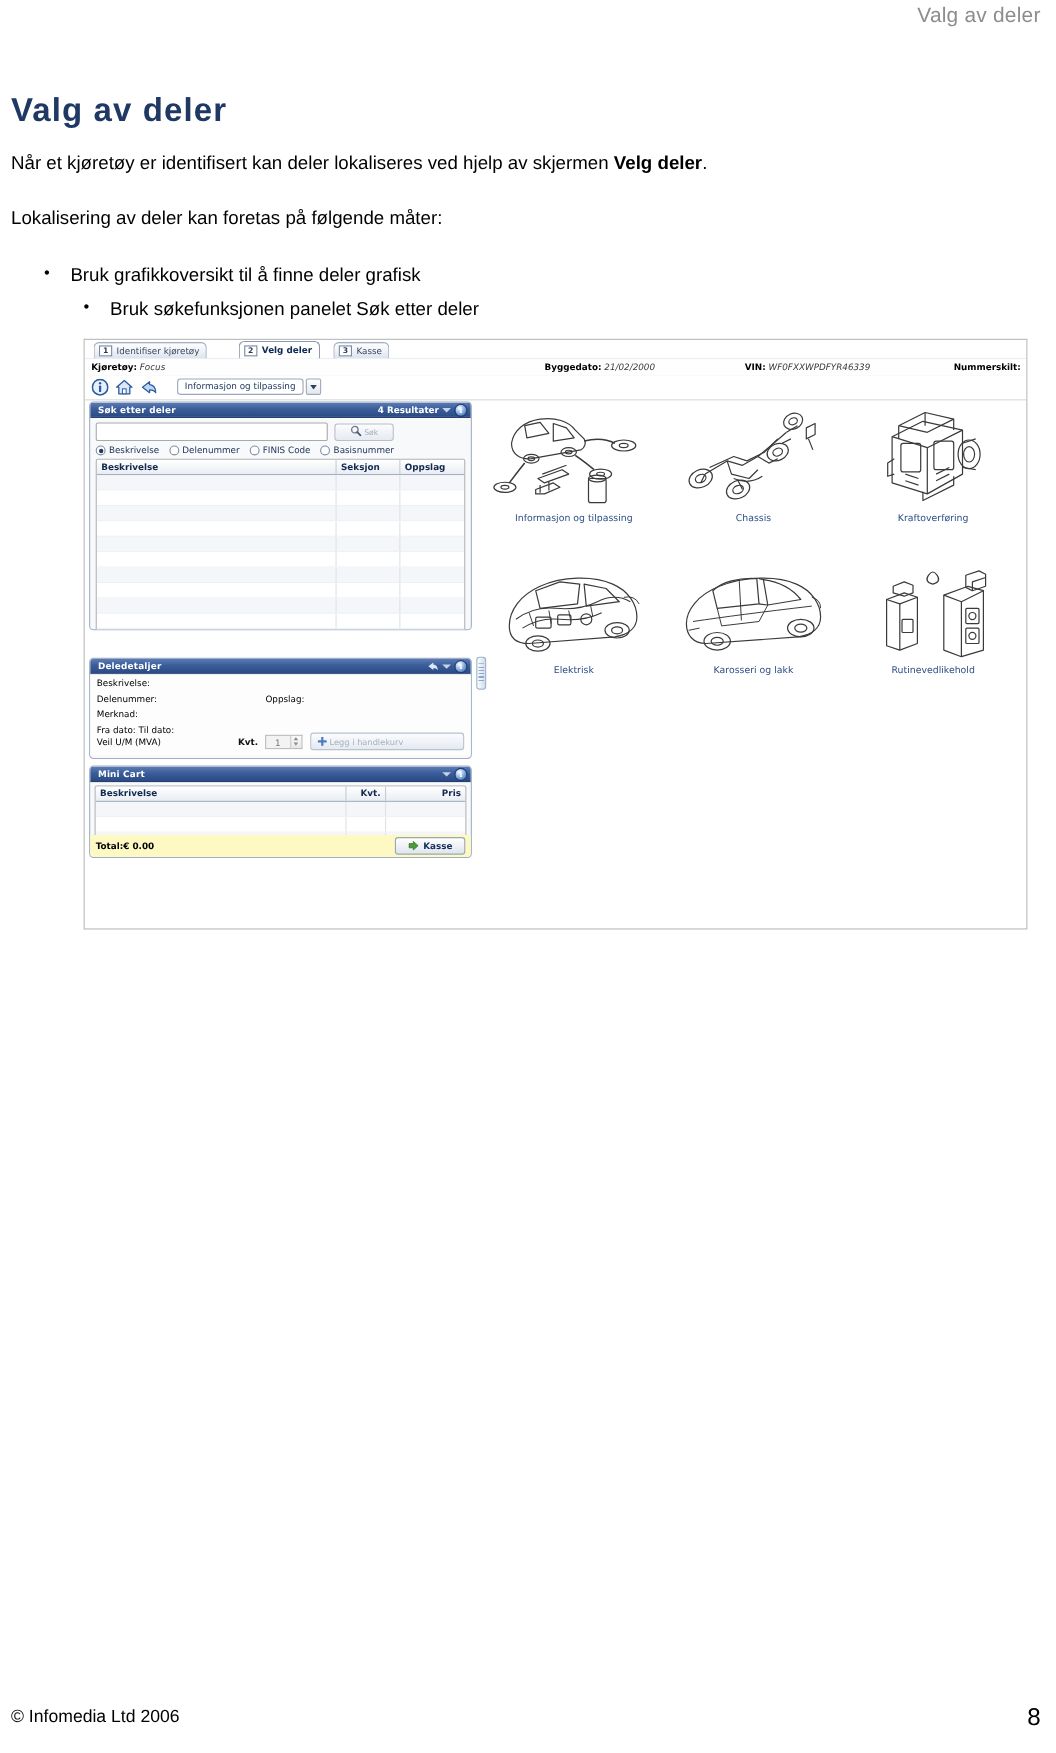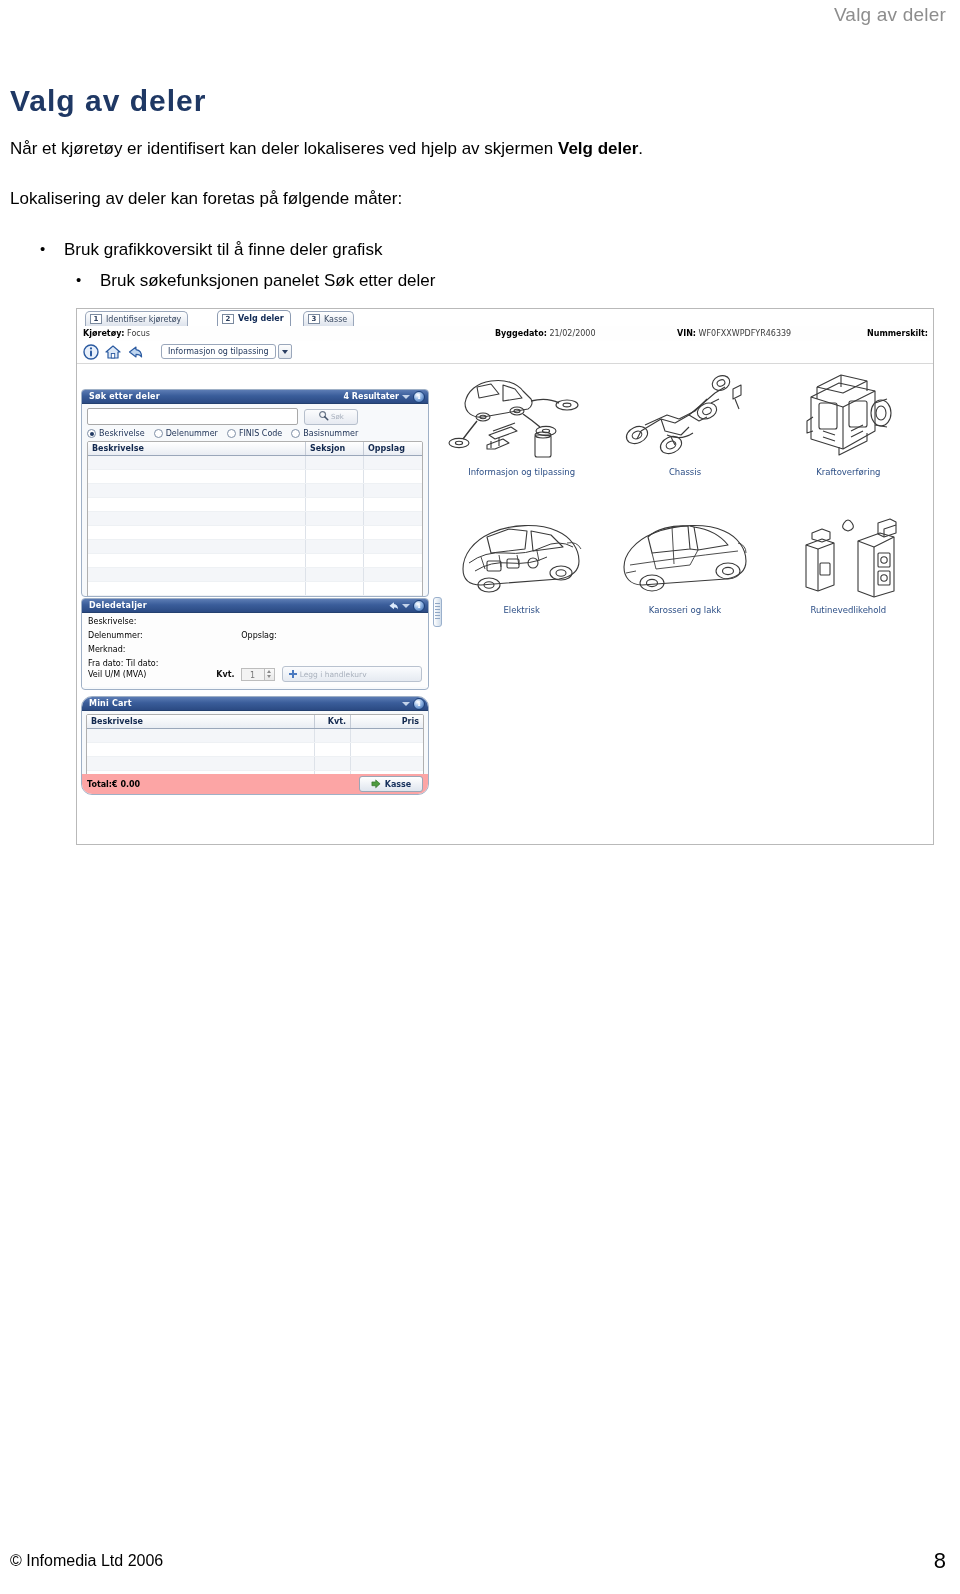--- a/index.html
+++ b/index.html
@@ -173,21 +173,21 @@
     height: 15px;
     border-bottom: 1px solid #c7c7c7;
     background: #fefefe;
     display: flex;
     align-items: center;
     font-size: 8px;
     color: #1b1b1b;
   }
   .vehbar .seg { position: absolute; white-space: nowrap; }
   .vehbar .seg b { color: #000; font-weight: bold; }
-  .vehbar .seg span { color: #3a3a3a; }
+  .vehbar .seg span { color: #3a3a3a; font-style: italic; }
   .veh-vehicle { left: 6px; }
   .veh-built   { left: 418px; }
   .veh-vin     { left: 600px; }
   .veh-plate   { left: 790px; }
 
   
   .toolbar {
     position: absolute;
     left: 0; top: 32px;
     width: 100%;
@@ -303,21 +303,21 @@
     font-weight: bold;
     line-height: 9px;
     text-align: center;
     font-family: "DejaVu Serif", serif;
   }
   .back-arrow-ico {
     width: 11px; height: 10px;
   }
 
   
-  #panel-search { top: 0; height: 208px; margin-top: 24px; }
+  #panel-search { top: 0; height: 208px; }
   .search-body { padding: 4px 5px 0 5px; }
   .search-row {
     display: flex;
     align-items: center;
     gap: 6px;
   }
   .search-input {
     flex: 0 0 205px;
     height: 13px;
     border: 1px solid #a9a9a9;
@@ -475,31 +475,31 @@
   }
   .plus-ico::before, .plus-ico::after {
     content: "";
     position: absolute;
     background: #4b7ac0;
   }
   .plus-ico::before { left: 3px; top: 0; width: 2px; height: 8px; }
   .plus-ico::after  { top: 3px; left: 0; height: 2px; width: 8px; }
 
   
-  #panel-cart { top: 331px; height: 99px; border-radius: 11px; }
+  #panel-cart { top: 331px; height: 84px; }
   .cart-grid-wrap { padding: 3px 4px 0 4px; }
   .cart-foot {
     position: absolute;
     left: 0; right: 0; bottom: 0;
     height: 20px;
     display: flex;
     align-items: center;
     padding: 0 5px;
     box-sizing: border-box;
-    background: #fca5a5;
+    background: #fef9c3;
   }
   .cart-total {
     font-size: 8px;
     font-weight: bold;
     color: #000;
   }
   .kasse-btn {
     margin-left: auto;
     width: 62px; height: 14px;
     border: 1px solid #9aa6b6;

